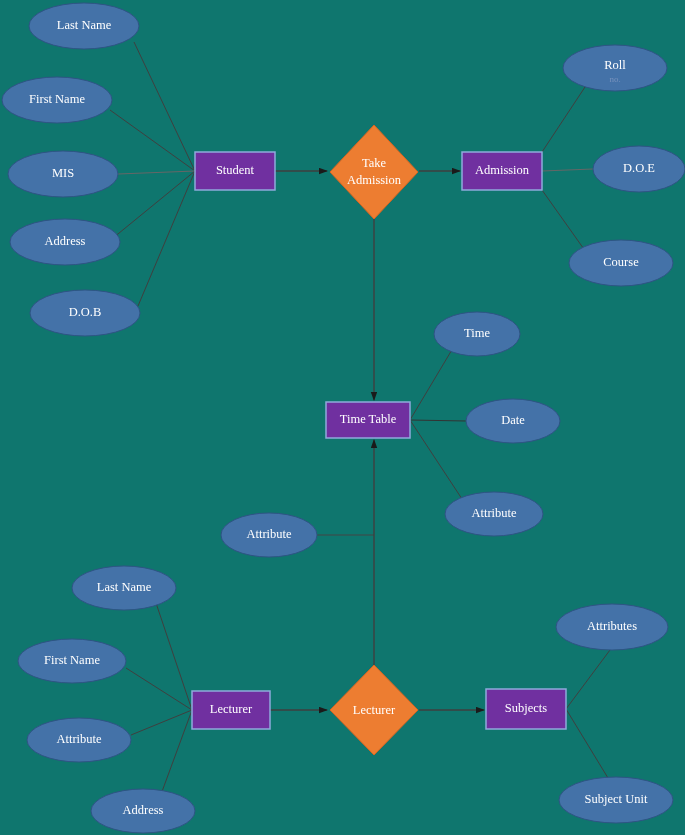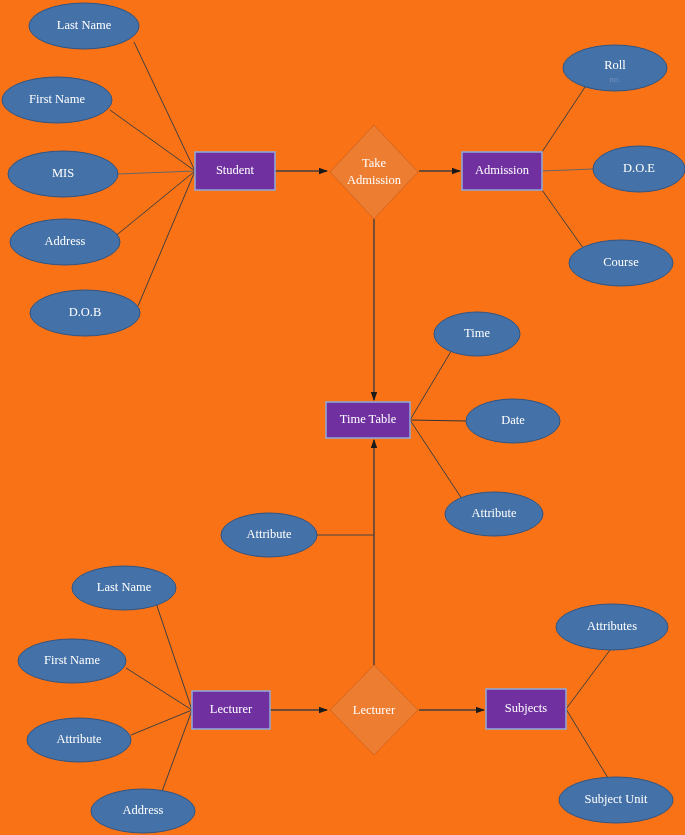--- a/index.html
+++ b/index.html
@@ -7,21 +7,21 @@
     padding: 0;
     background: #ffffff;
   }
   body {
     font-family: "Liberation Serif", serif;
   }
   #diagram-root {
     position: relative;
     width: 685px;
     height: 835px;
-    background: #f97316;
+    background: #0f766e;
     overflow: hidden;
   }
   #er-svg {
     position: absolute;
     left: 0;
     top: 0;
     width: 685px;
     height: 835px;
   }
   .node-label {

